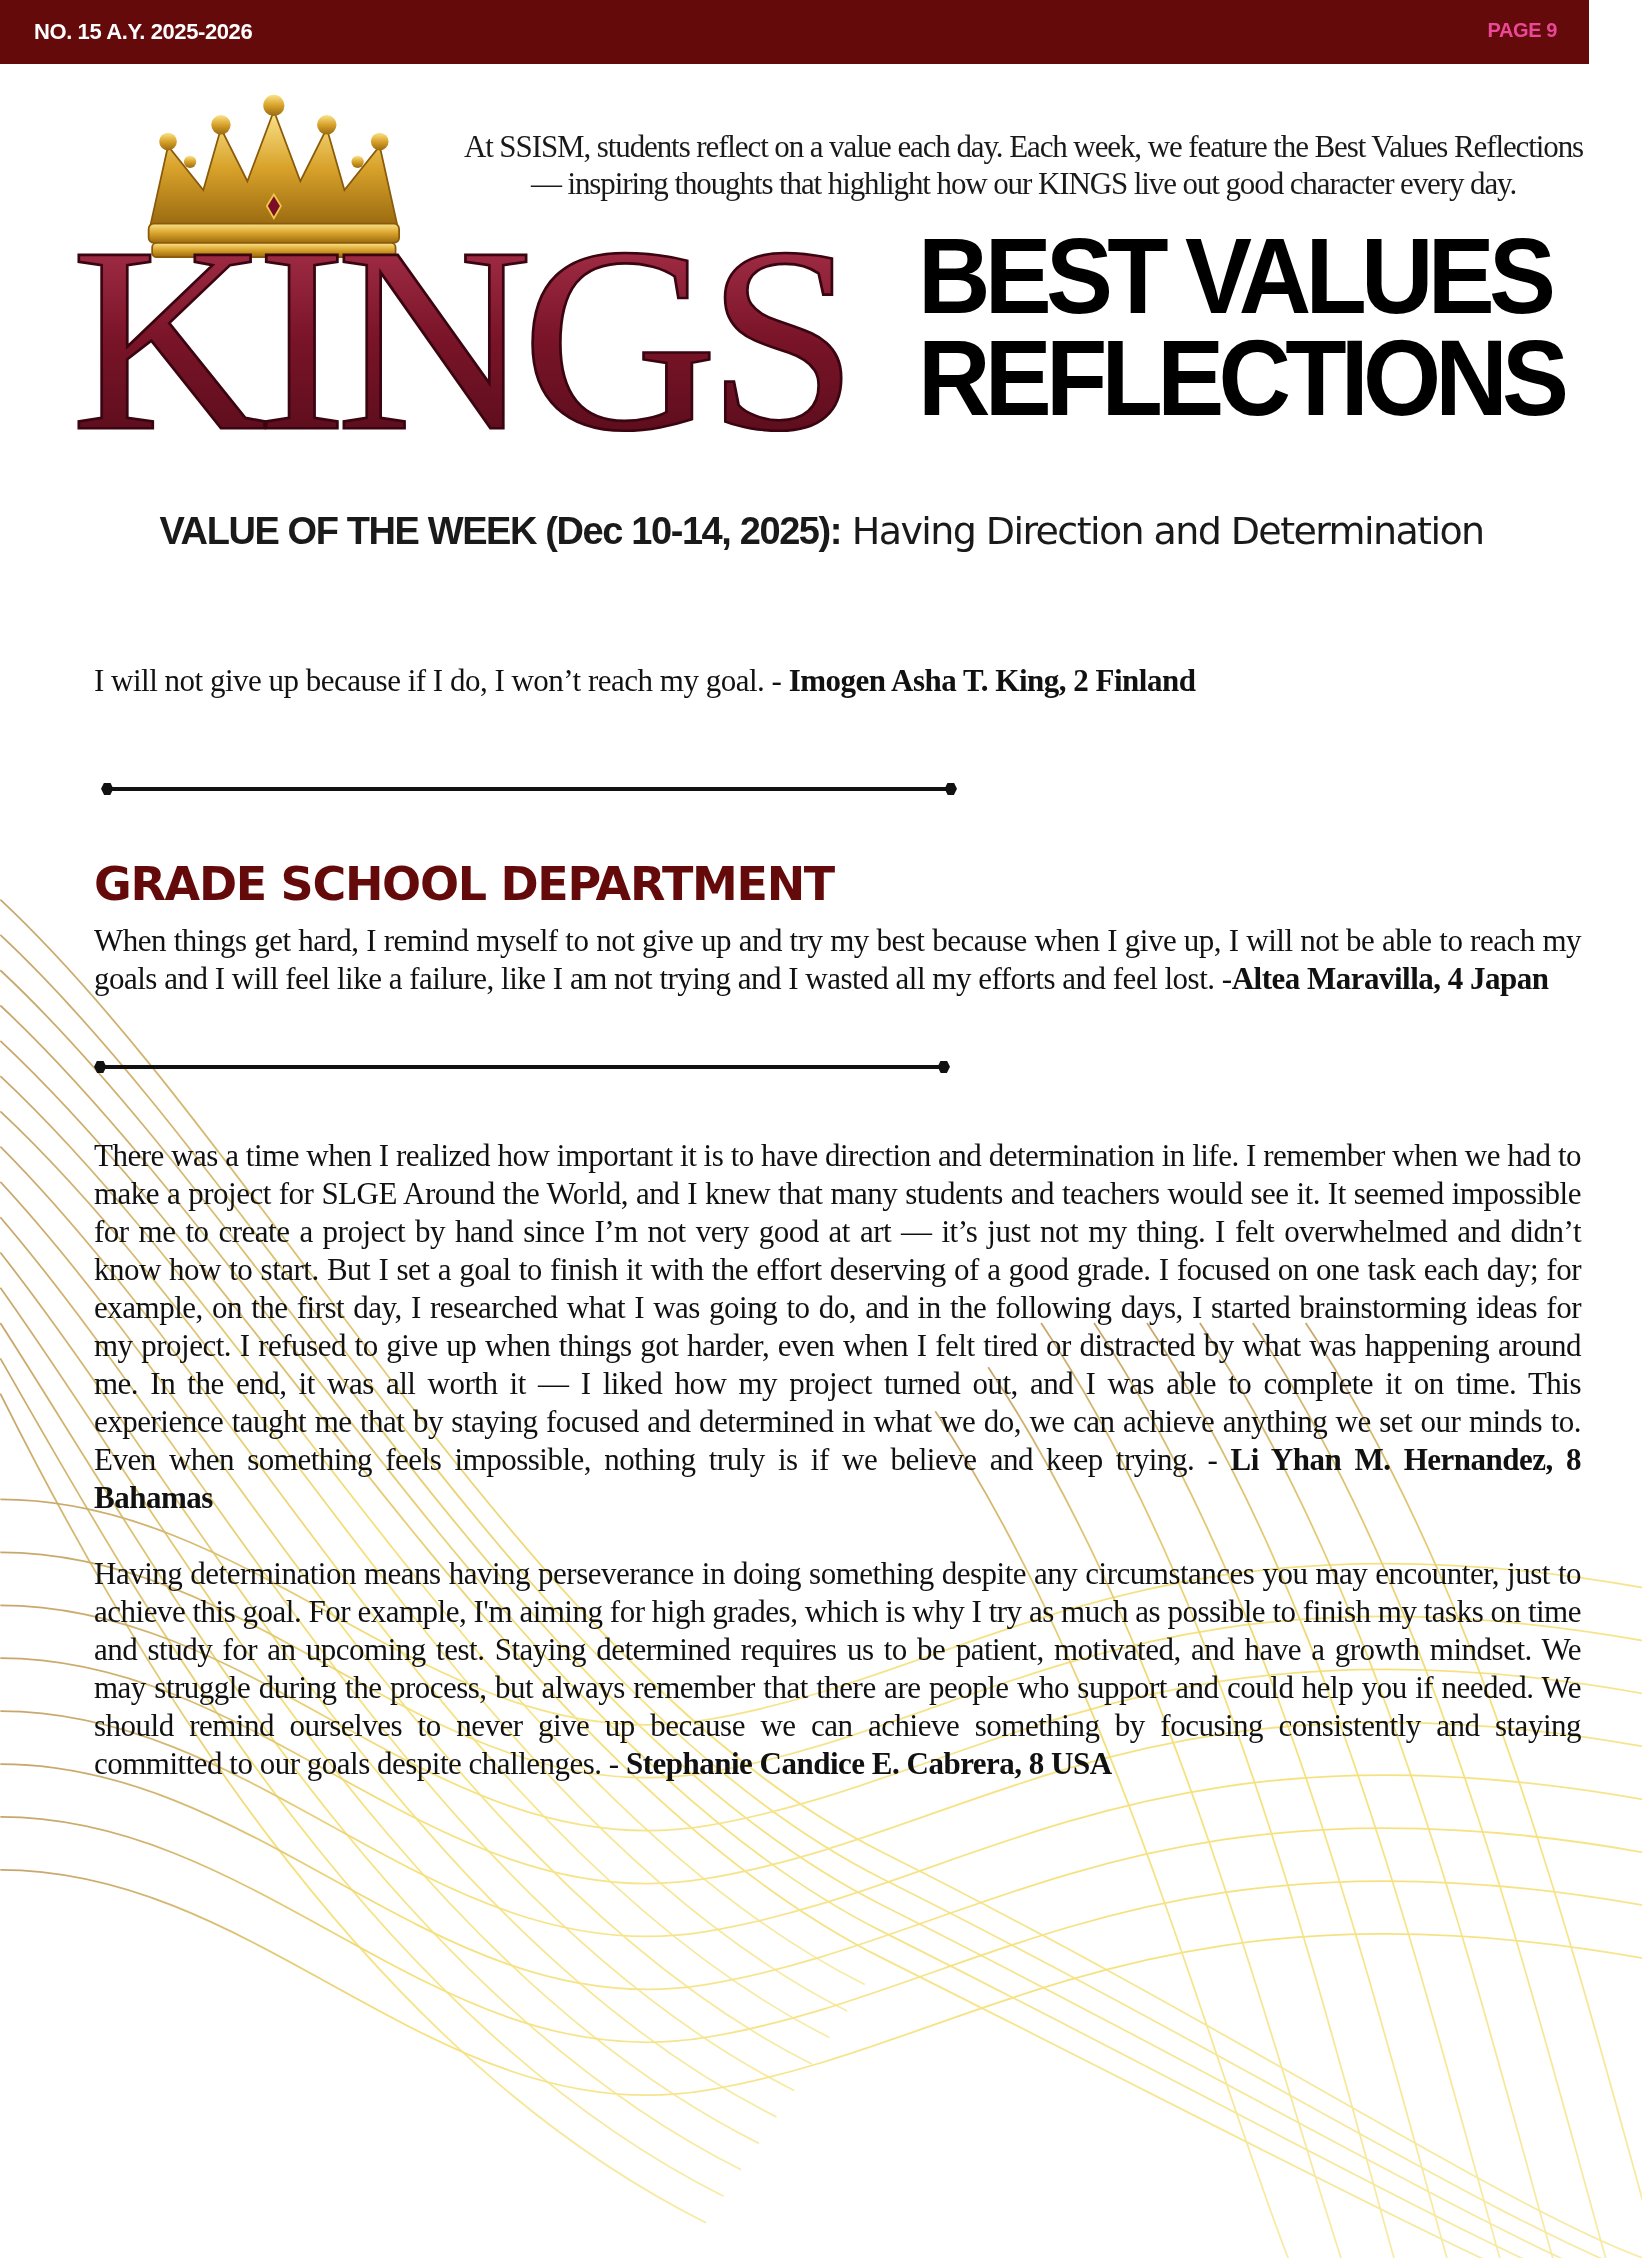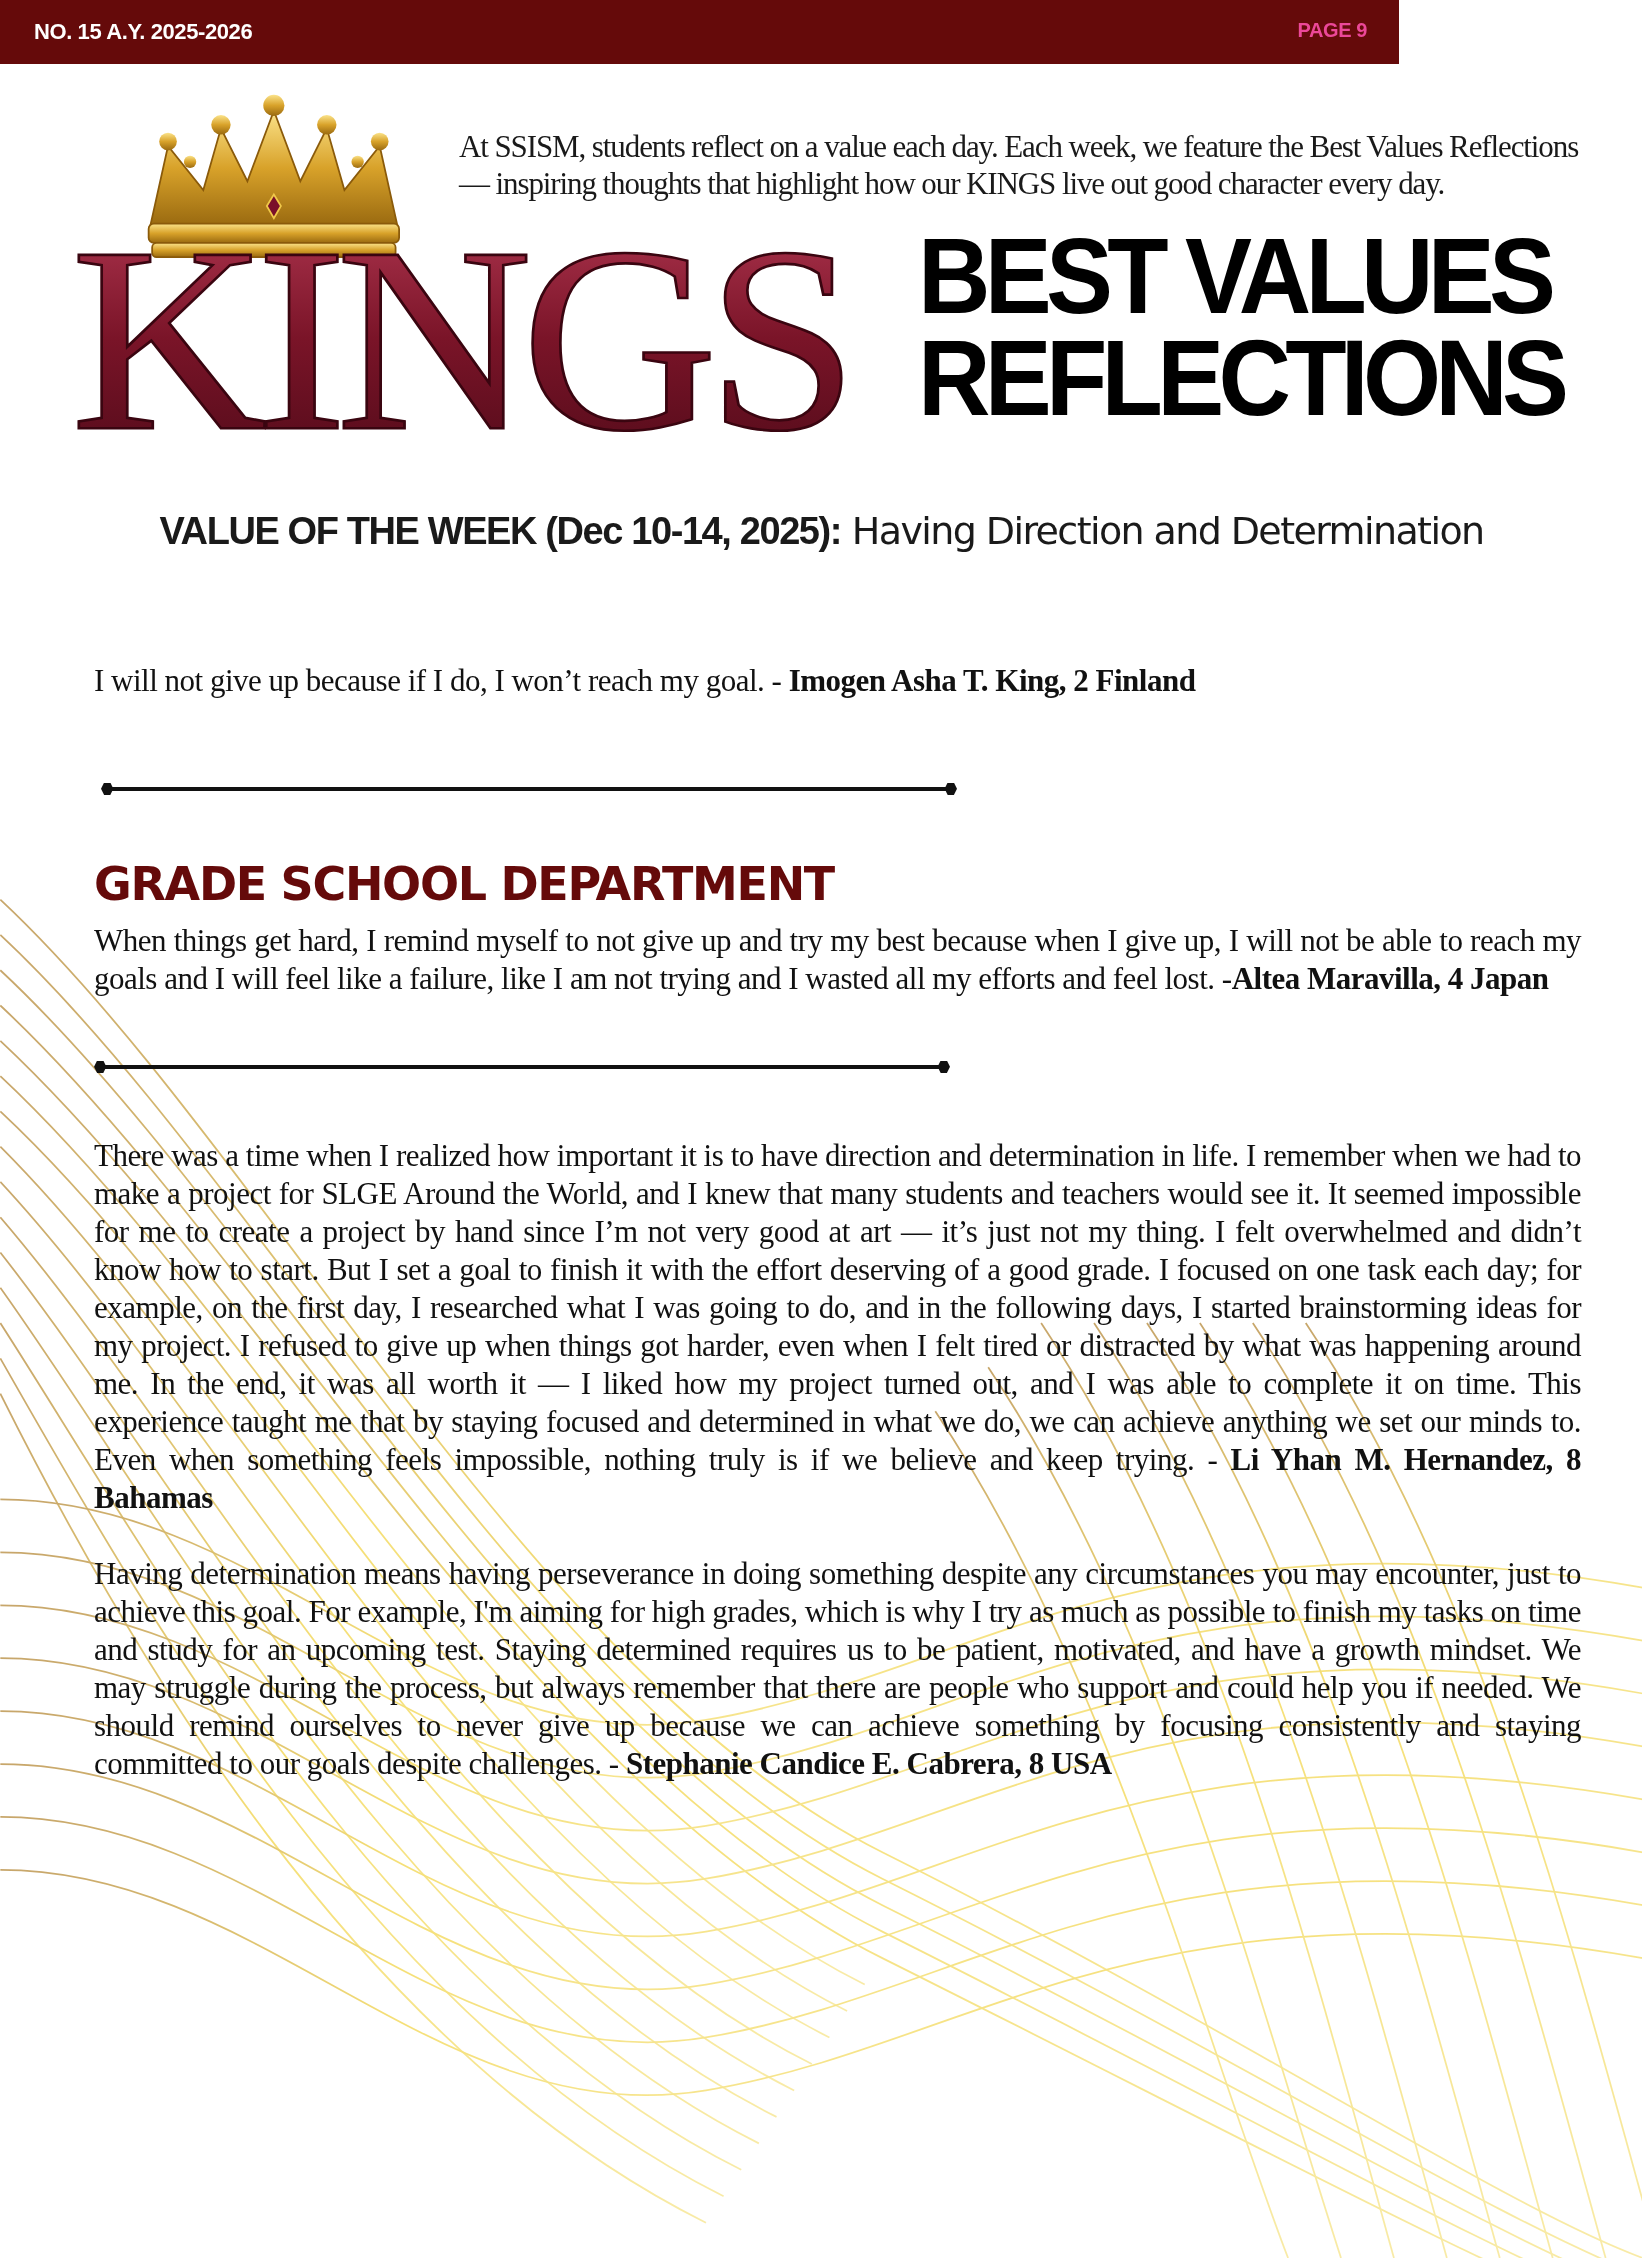--- a/index.html
+++ b/index.html
@@ -1,24 +1,24 @@
 <!DOCTYPE html>
 <html style="font-size:14px"><head>
 <meta charset="utf-8">
 <style>
   html, body { margin:0; padding:0; }
   body { width:1643px; height:2258px; background:#ffffff; position:relative; overflow:hidden; font-family:"DejaVu Sans", sans-serif; color:#111; }
   .bg-waves { position:absolute; left:0; top:0; width:1643px; height:2258px; z-index:0; pointer-events:none; }
-  .topbar { position:absolute; left:0; top:0; width:1399px; height:64px; background:#650a0a; z-index:2; }
+  .topbar { position:absolute; left:0; top:0; width:1589px; height:64px; background:#650a0a; z-index:2; }
   .topbar .issue { position:absolute; left:34px; top:19.4px; color:#fff; font-family:"Liberation Sans", sans-serif; font-weight:bold; font-size:22px; letter-spacing:-0.4px; }
   .topbar .page { position:absolute; right:32px; top:19.4px; color:#ec4899; font-family:"Liberation Sans", sans-serif; font-weight:bold; font-size:20px; letter-spacing:-0.4px; }
   .content { position:absolute; left:0; top:0; width:1643px; height:2258px; z-index:1; }
 
   .logo { position:absolute; left:71px; top:93px; width:785px; height:397px; }
-  .intro { position:absolute; left:459px; top:128px; width:1129px; font-family:"Liberation Serif", serif; font-size:31px; line-height:37px; letter-spacing:-1.1px; color:#1a1a1a; }
+  .intro { position:absolute; left:459px; top:128px; width:1129px; font-family:"Liberation Serif", serif; font-size:31px; line-height:37px; letter-spacing:-1.1px; color:#1a1a1a;text-align:center; }
   .bvr-title { position:absolute; left:918px; top:225px; width:706px; font-family:"Liberation Sans", sans-serif; font-weight:bold; font-size:108px; line-height:102px; letter-spacing:-6.2px; color:#000; transform:scaleX(0.93); transform-origin:left top; }
 
   .value-lines { position:absolute; left:0; top:510px; width:1643px; text-align:center; font-size:38px; line-height:43px; letter-spacing:-1.4px; }
   .value-lines .lbl { font-family:"Liberation Sans", sans-serif; font-weight:bold; color:#1a1a1a; }
   .value-lines .val { font-family:"DejaVu Sans", sans-serif; color:#1a1a1a; font-weight:normal; letter-spacing:-1.6px; }
 
   .dept { position:absolute; left:94px; width:1487px; }
   .dept h2 { margin:0; font-family:"DejaVu Sans", sans-serif; font-weight:bold; font-size:46px; letter-spacing:-1.3px; color:#650a0a; line-height:53px; }
   .quote { margin:0; font-family:Liberation Serif, serif; font-size:31px; line-height:38px; color:#111; text-align:justify; letter-spacing:-0.5px; }
   .quote .author { font-weight:bold; }

